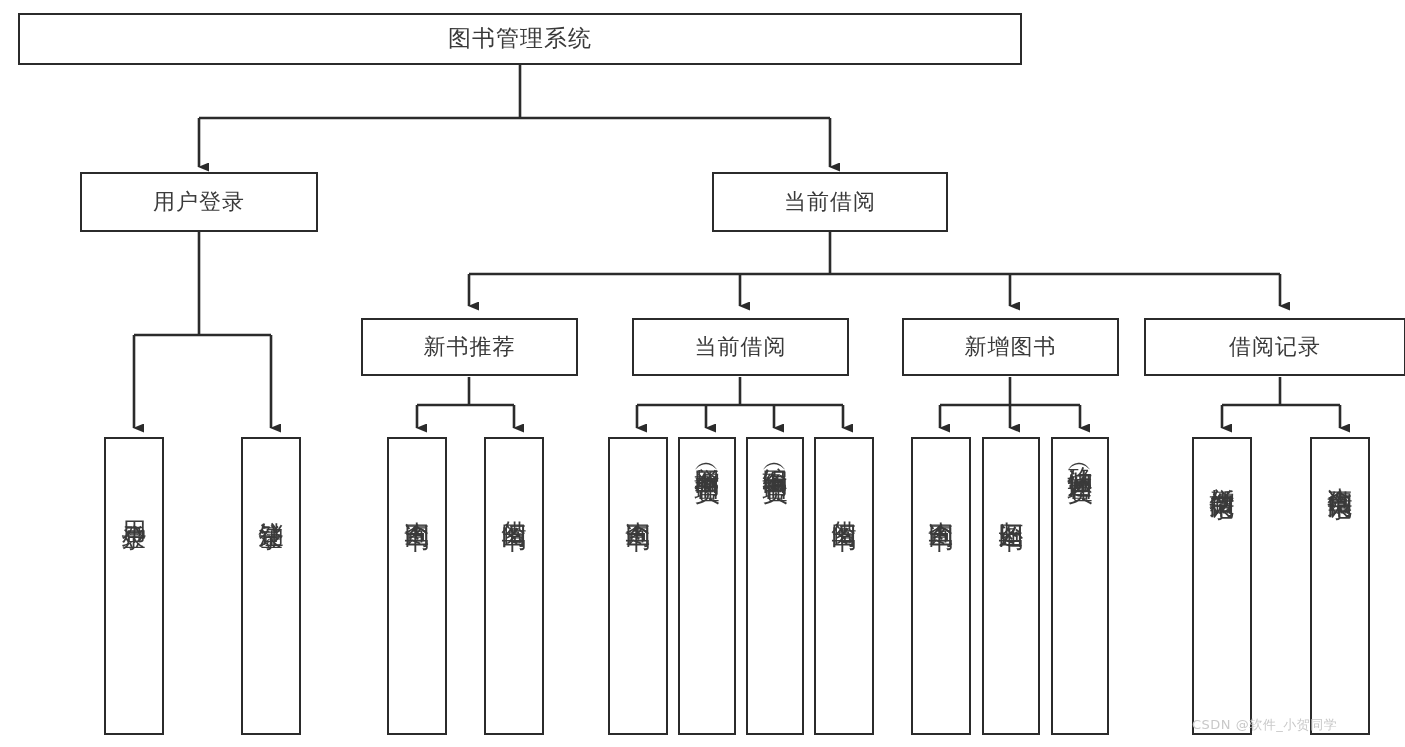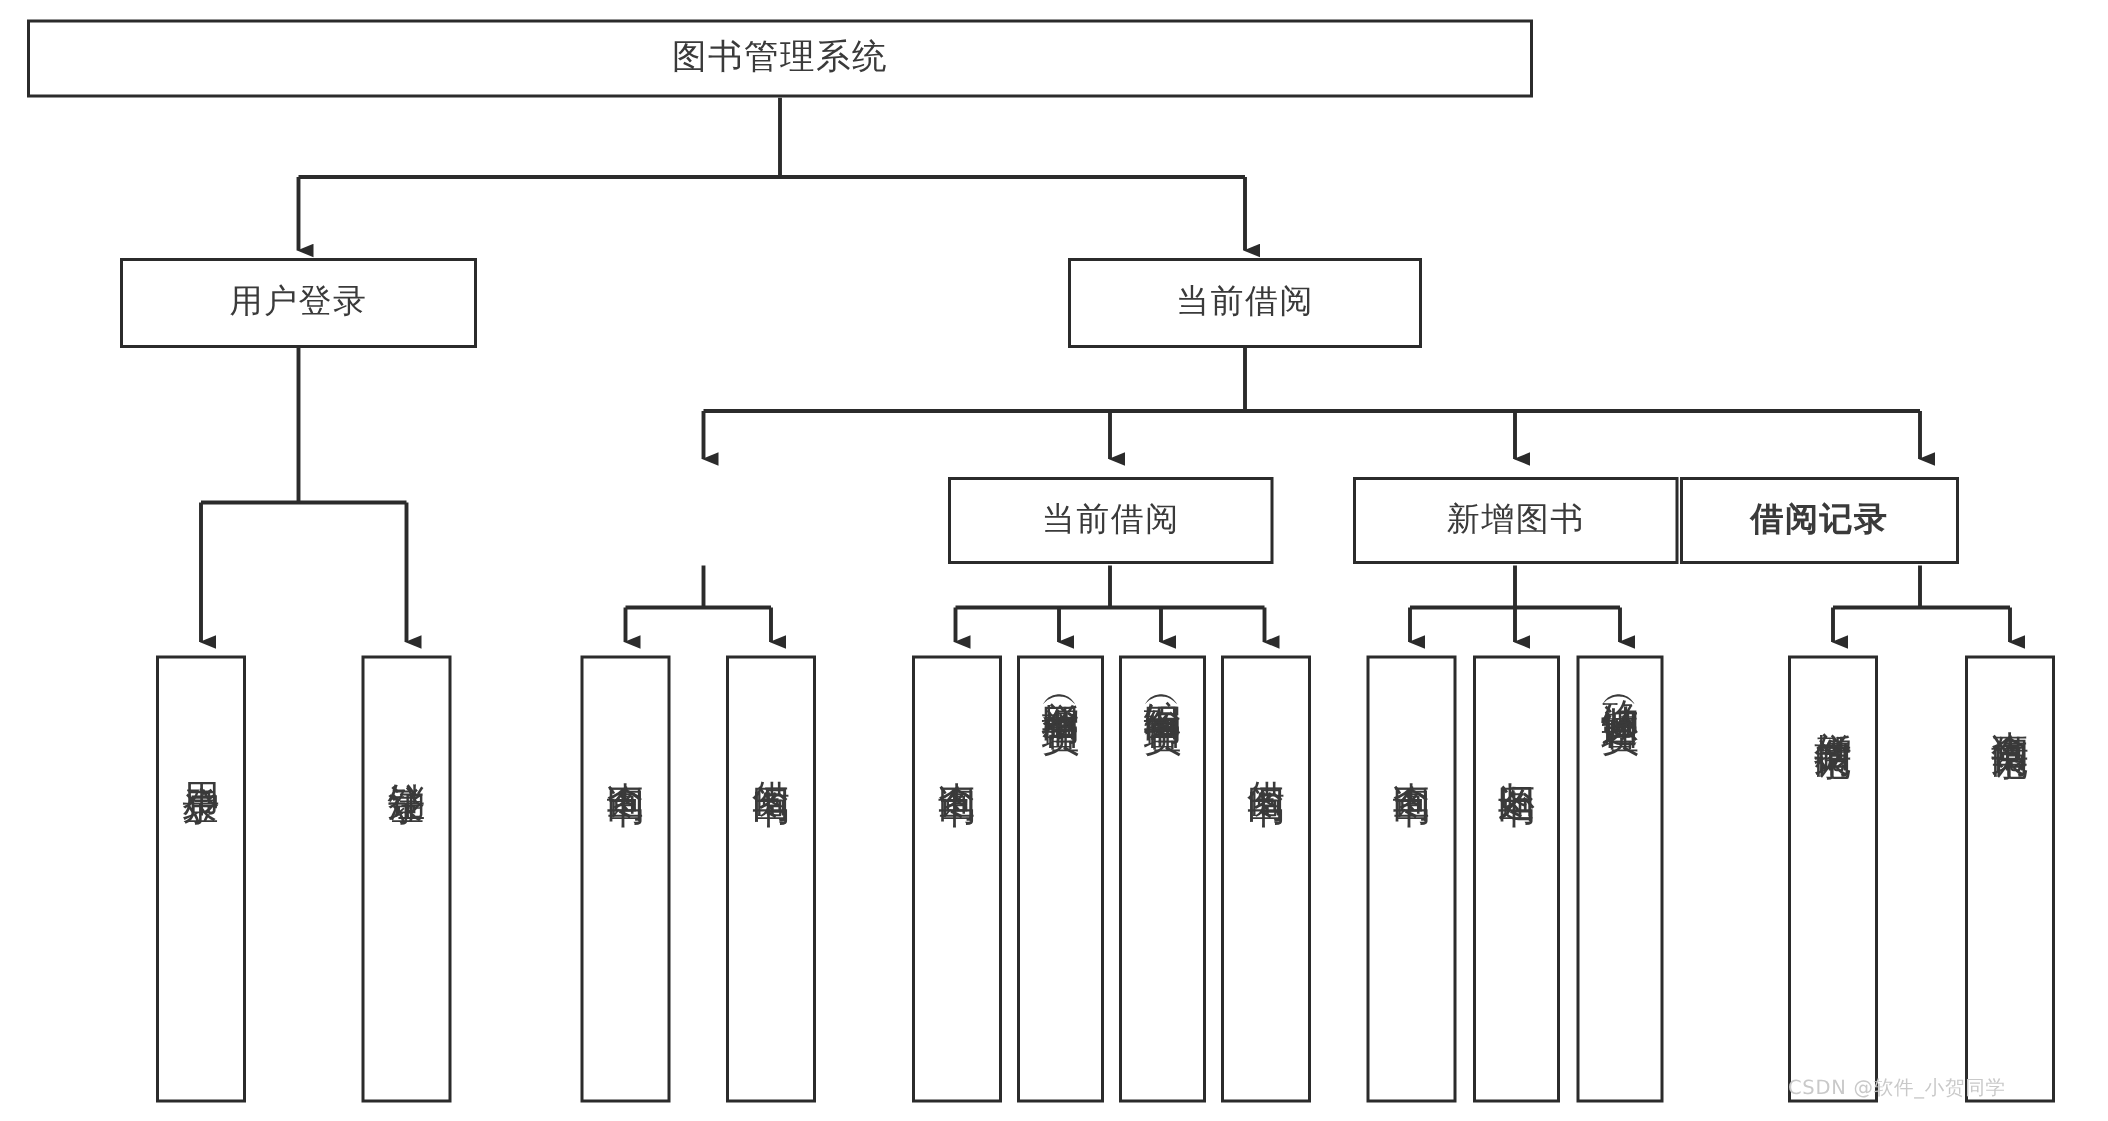--- a/index.html
+++ b/index.html
@@ -123,30 +123,33 @@
   </div>
 
   <div class="node horiz" style="left:80px; top:172px; width:238px; height:60px;">
     <span class="lbl">用户登录</span>
   </div>
 
   <div class="node horiz" style="left:712px; top:172px; width:236px; height:60px;">
     <span class="lbl">当前借阅</span>
   </div>
 
+  <div class="node horiz" style="left:361px; top:318px; width:217px; height:58px;">
+    <span class="lbl">新书推荐</span>
+  </div>
 
   <div class="node horiz" style="left:632px; top:318px; width:217px; height:58px;">
     <span class="lbl">当前借阅</span>
   </div>
 
   <div class="node horiz" style="left:902px; top:318px; width:217px; height:58px;">
     <span class="lbl">新增图书</span>
   </div>
 
-  <div class="node horiz" style="left:1120px; top:318px; width:186px; height:58px;font-weight:bold;">
+  <div class="node horiz" style="left:1144px; top:318px; width:262px; height:58px;">
     <span class="lbl">借阅记录</span>
   </div>
 
   <div class="node vert" style="left:104px; top:437px; width:60px; height:298px; padding-top:62px;">
     <span class="lbl">用户登录</span>
   </div>
 
   <div class="node vert" style="left:241px; top:437px; width:60px; height:298px; padding-top:62px;">
     <span class="lbl">注销登录</span>
   </div>

